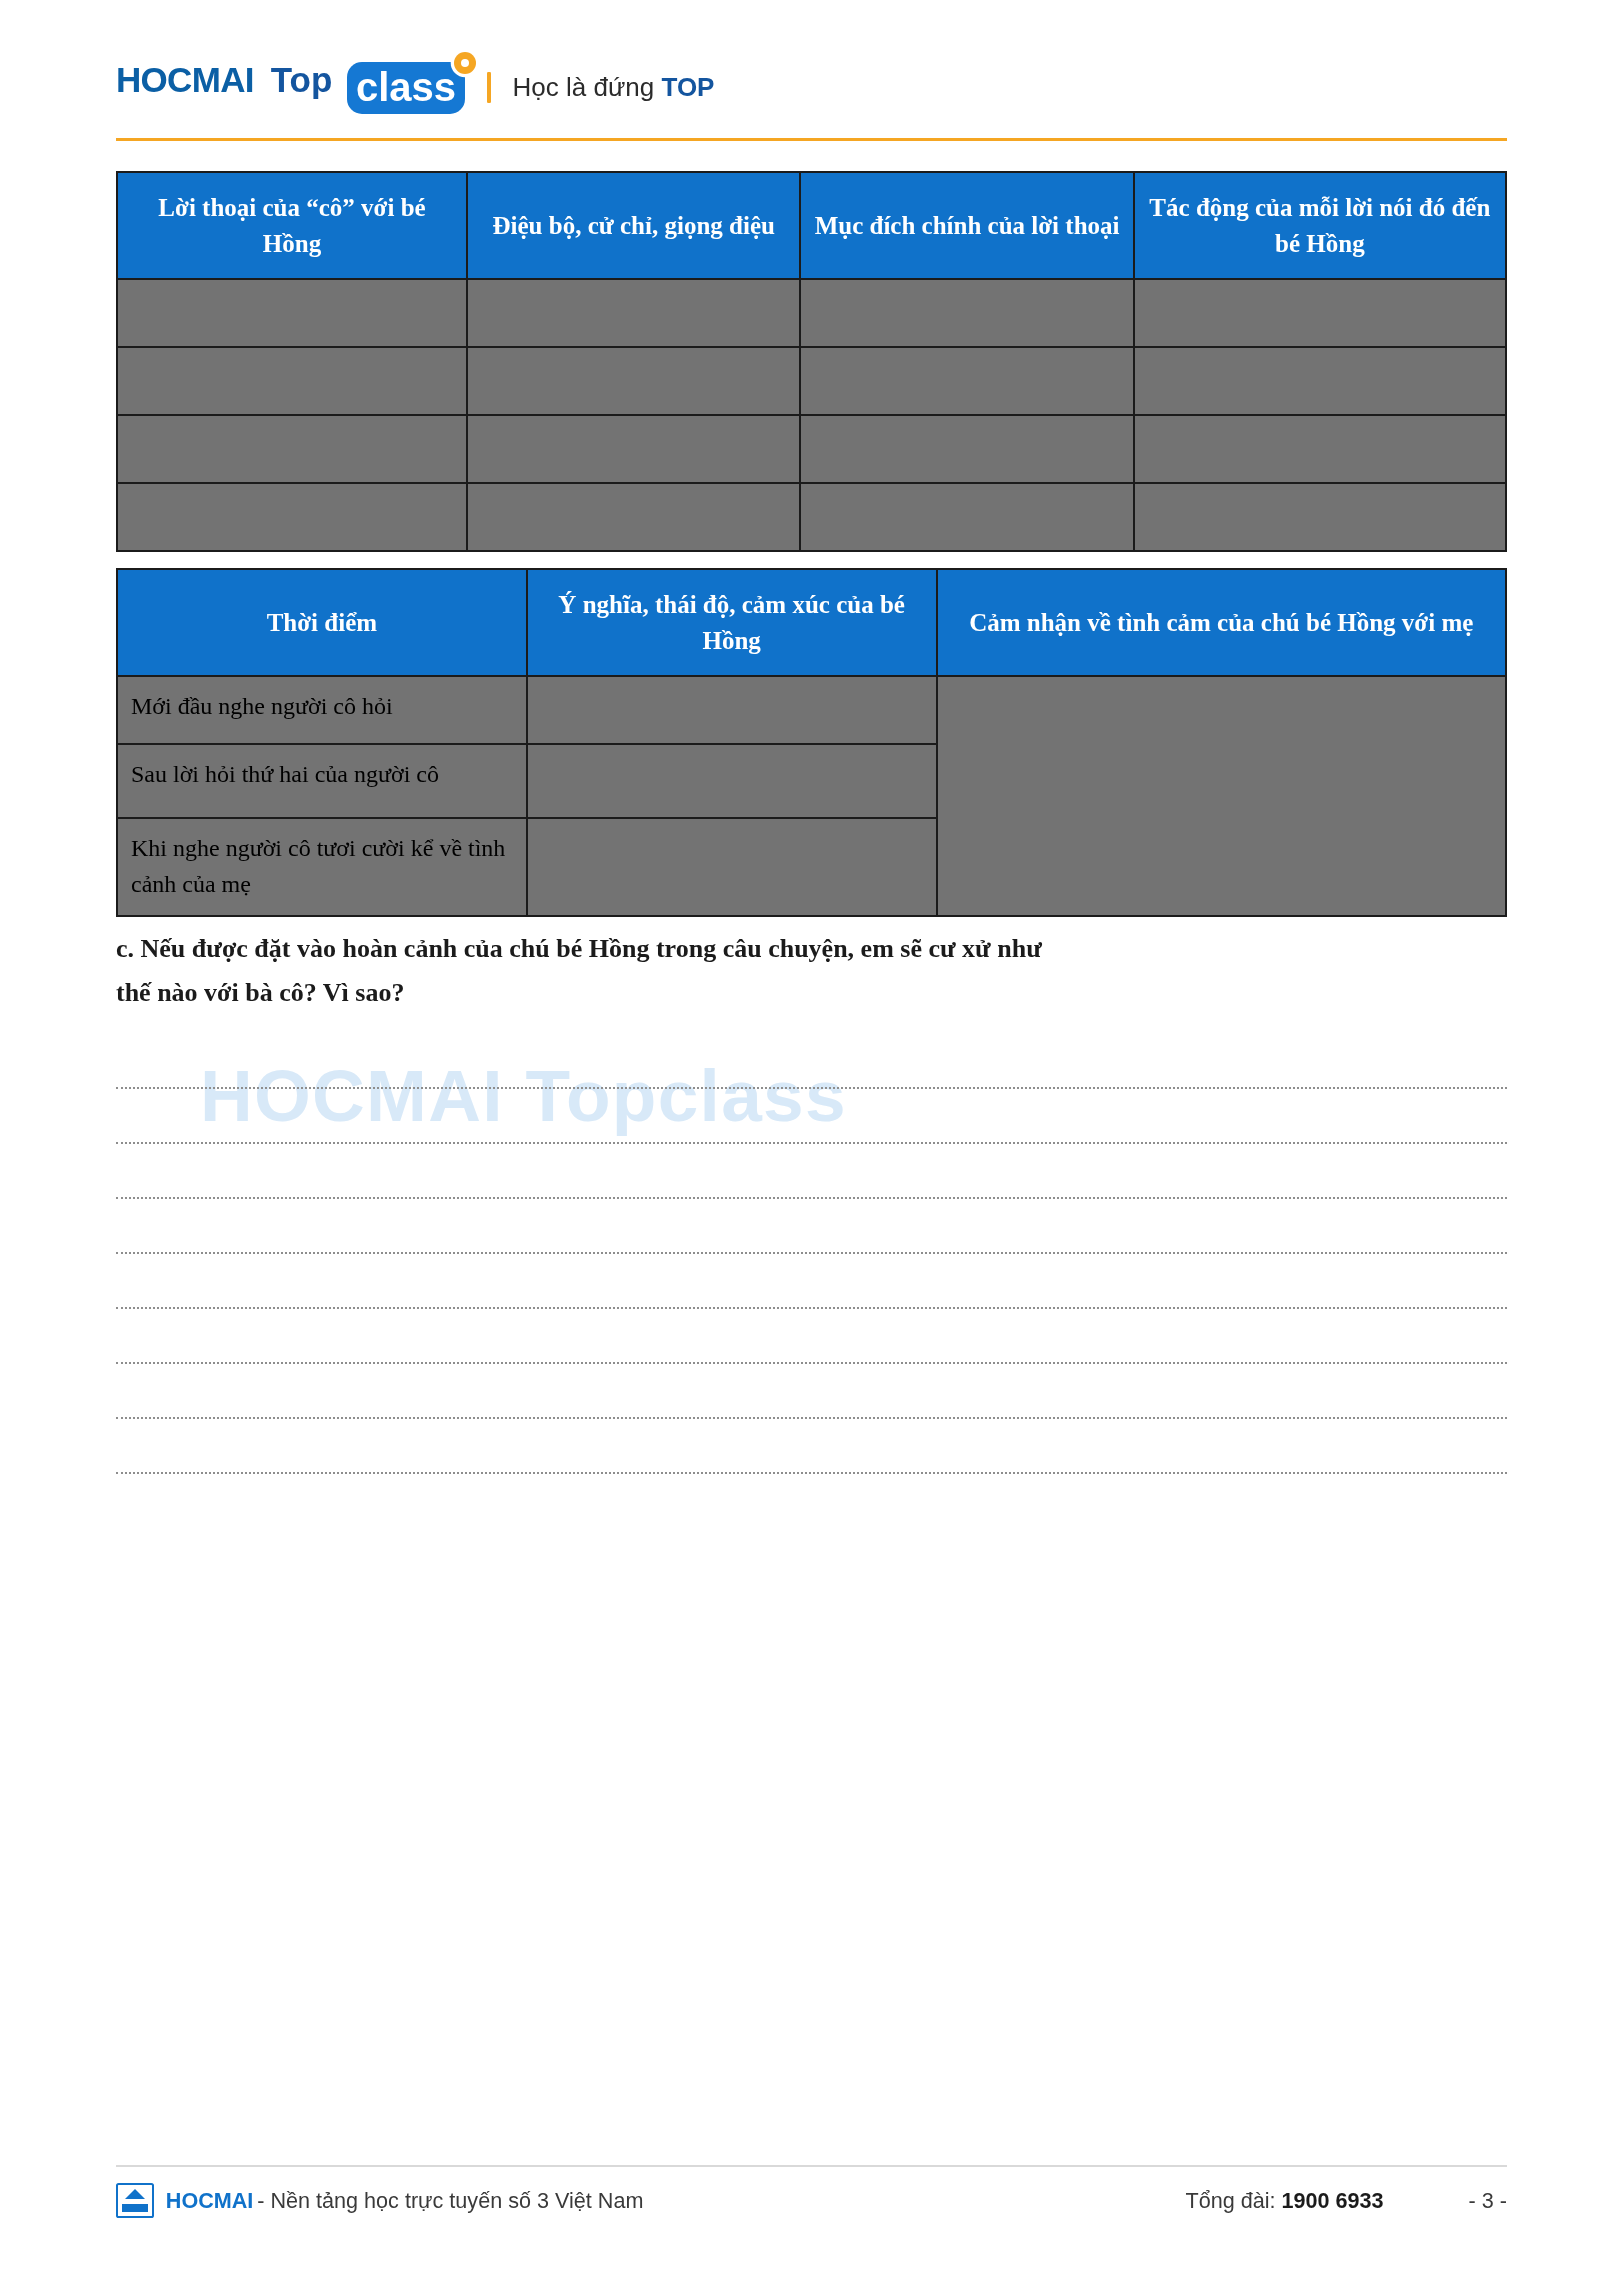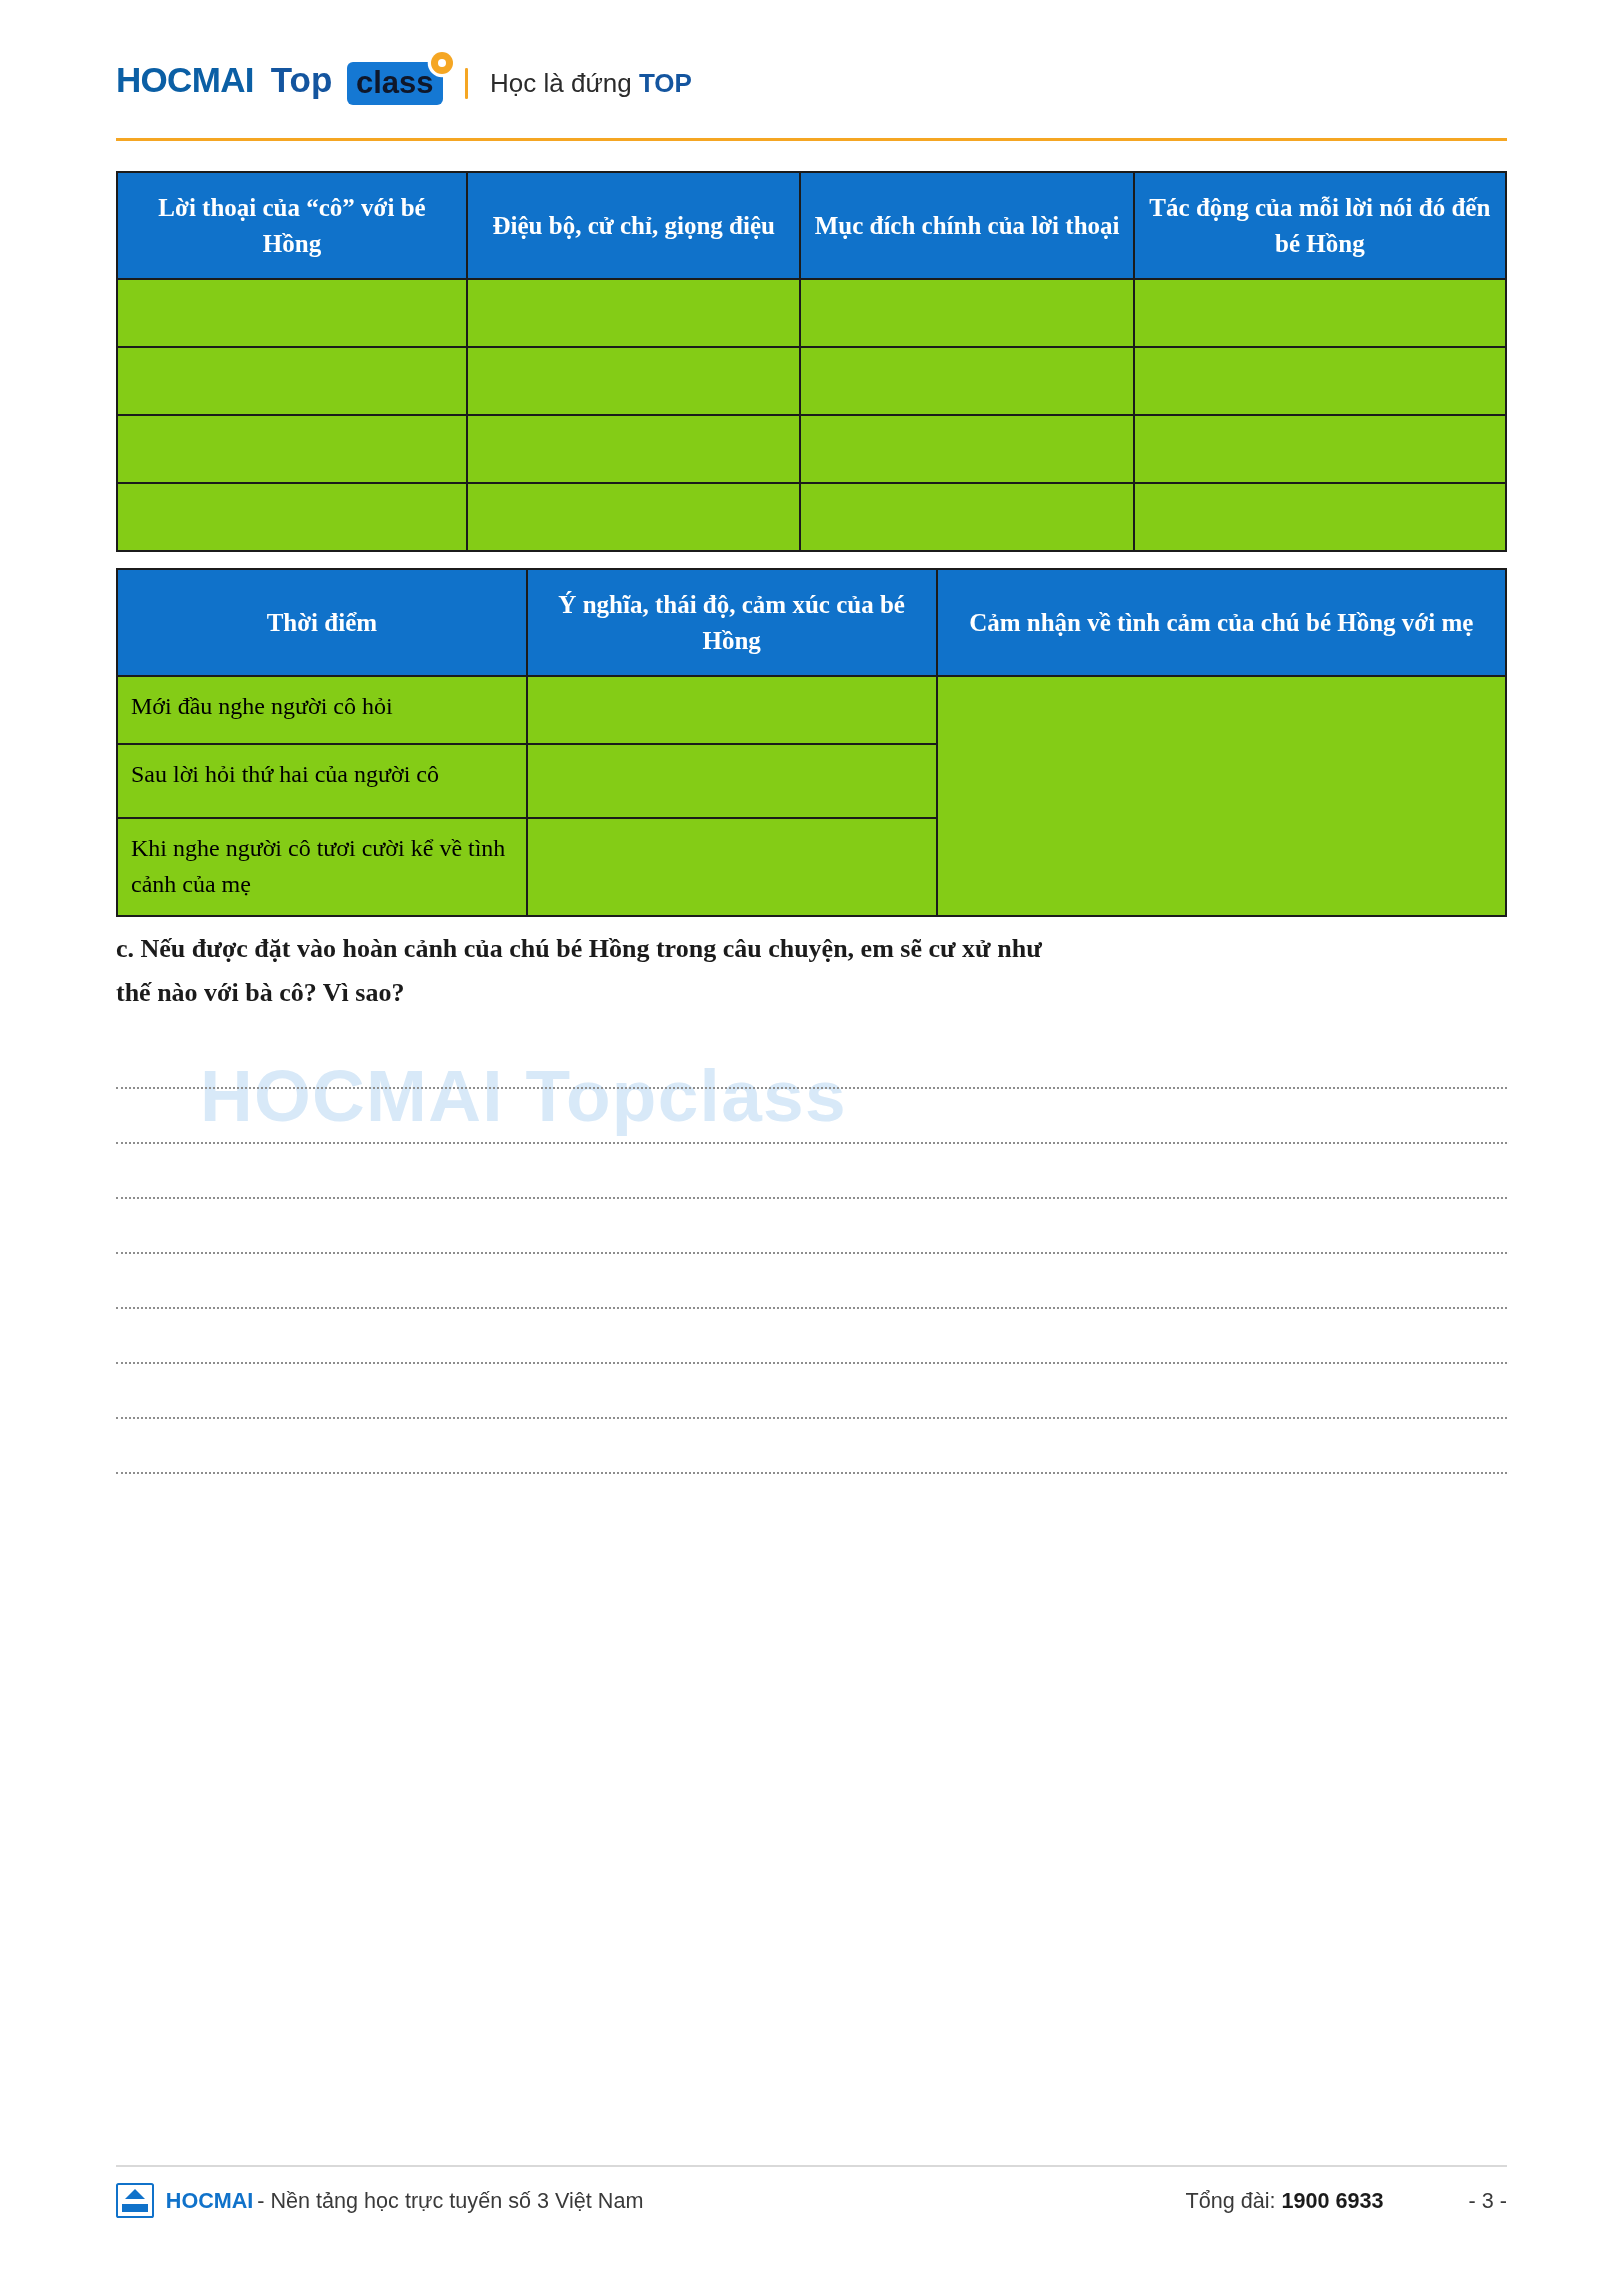--- a/index.html
+++ b/index.html
@@ -56,26 +56,26 @@
     line-height: 1;
     margin-left: 9.2px;
   }
   .logo-class-wrap {
     position: relative;
     margin-left: 6.5px;
   }
   .logo-class {
     display: inline-block;
     background: #1578d3;
-    color: #0f172a;
-    font-size: 31px;
+    color: #ffffff;
+    font-size: 40px;
     font-weight: 700;
     line-height: 1;
     padding: 5.2px 9.2px 6.5px 9.2px;
-    border-radius: 6px;
+    border-radius: 15px;
   }
   .logo-gear {
     position: absolute;
     top: -10.5px;
     right: -10.5px;
     width: 22px;
     height: 22px;
     background: #f5a623;
     border-radius: 50%;
     box-shadow: 0 0 0 3.3px #ffffff;
@@ -148,21 +148,21 @@
     color: #ffffff;
     font-weight: 700;
     font-size: 25px;
     line-height: 1.42;
     text-align: center;
     vertical-align: middle;
     padding: 17px 11.8px;
     border-color: #1b1b1b;
   }
   table.doc-table tbody td {
-    background: #84cc16;
+    background: #737373;
     height: 68px;
     padding: 9.2px 13px;
     font-size: 24px;
     line-height: 1.45;
   }
 
   
   .t1 { margin-bottom: 16px; }
 
   .qtext {

